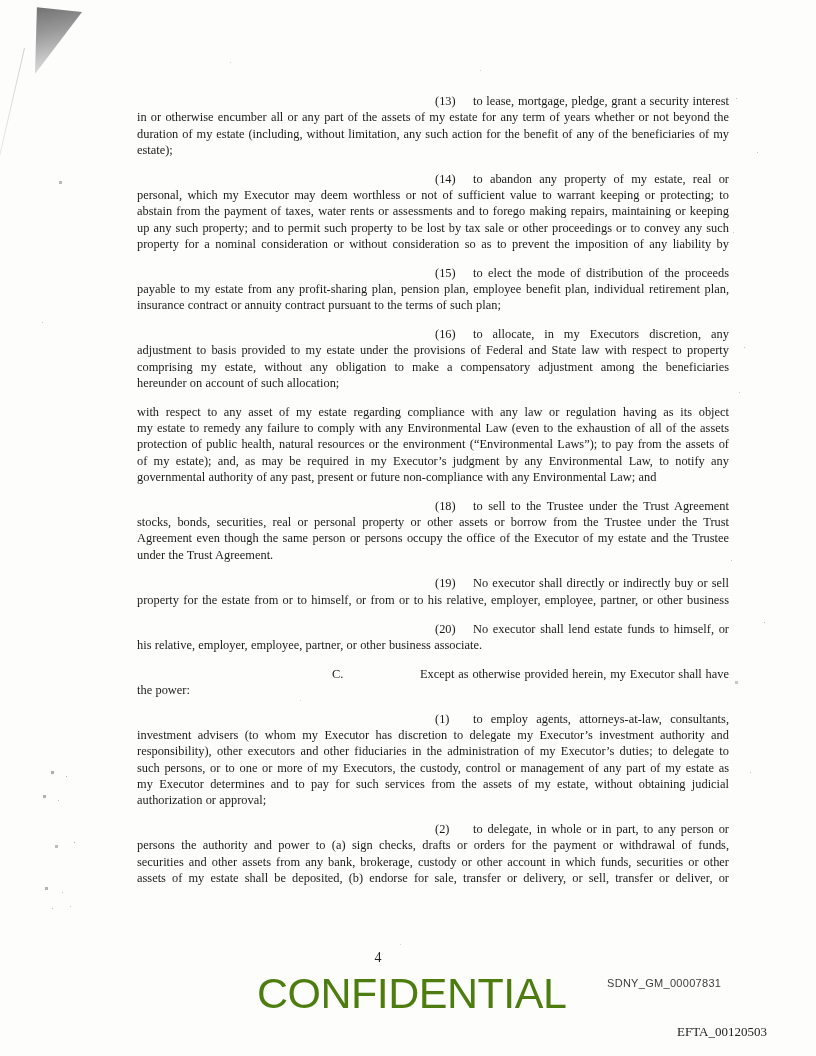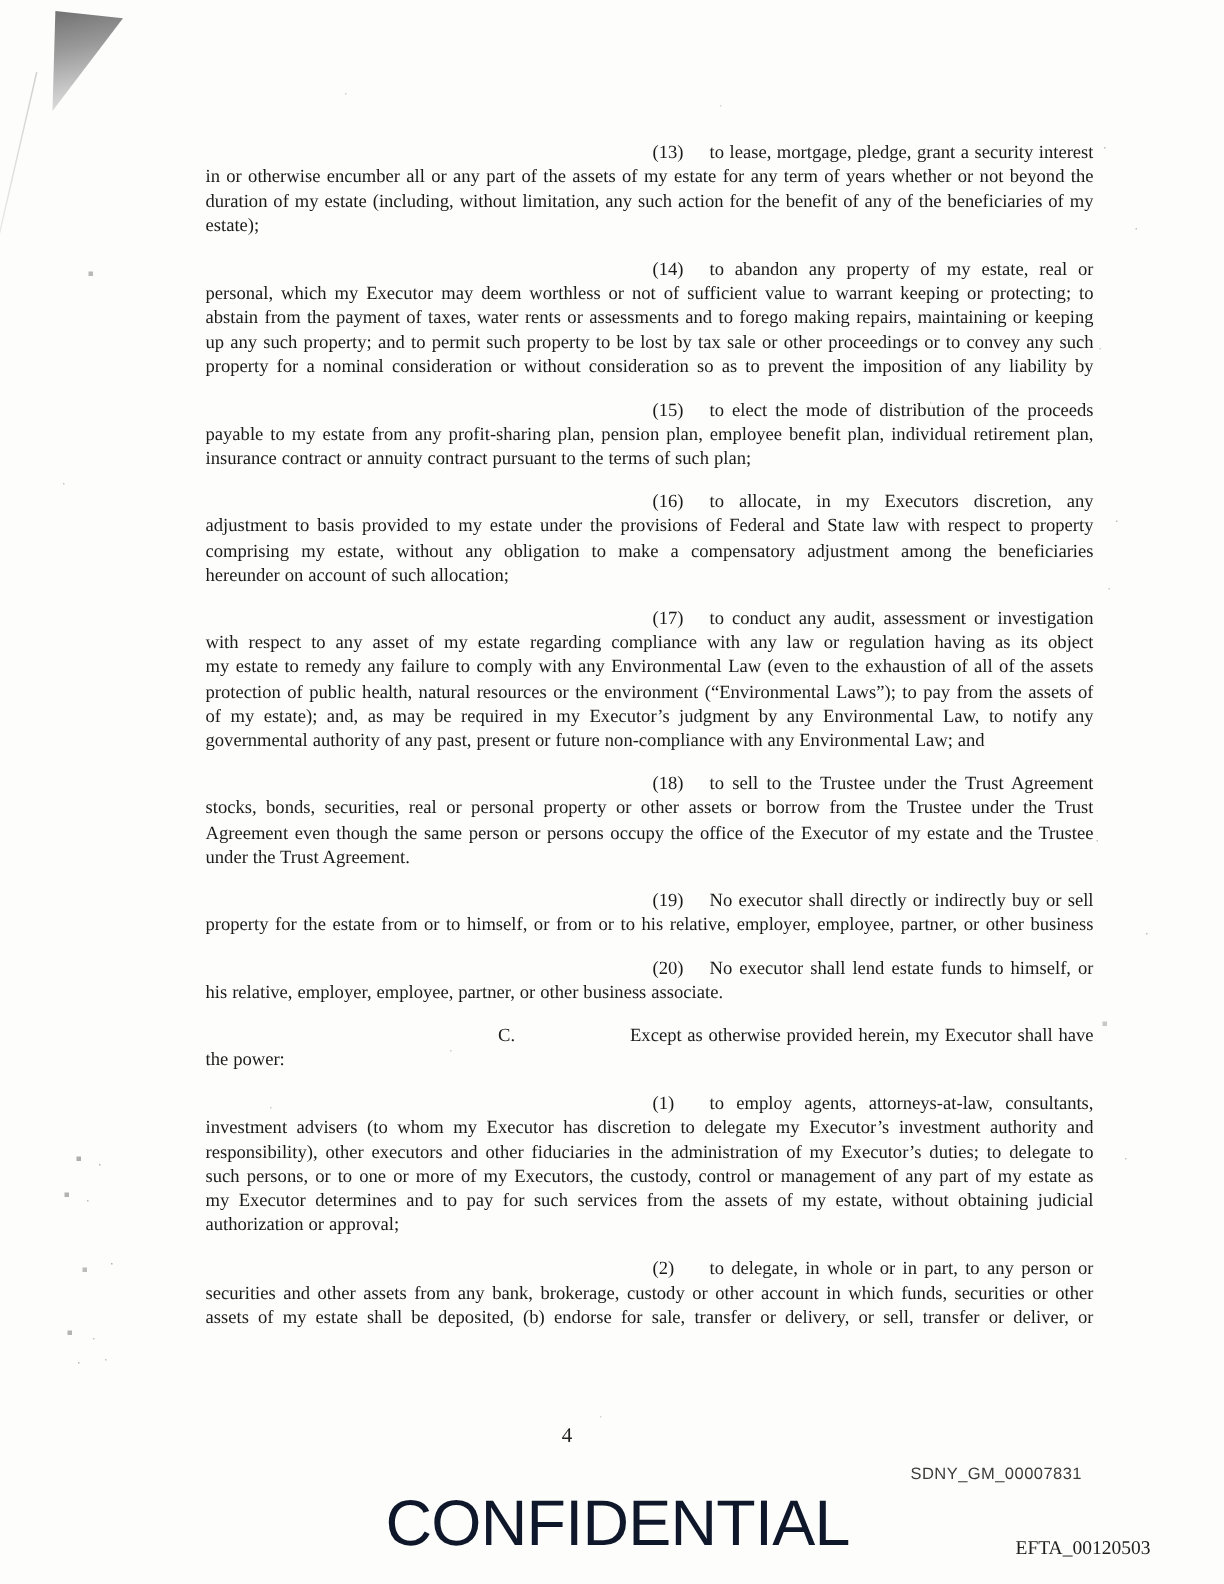--- a/index.html
+++ b/index.html
@@ -112,24 +112,20 @@
       <div class="para">
         <div class="line first">
           <span class="pnum">(16)</span>
           <span class="ftext">to allocate, in my Executors discretion, any</span>
         </div>
         <div class="line">adjustment to basis provided to my estate under the provisions of Federal and State law with respect to property</div>
         <div class="line">comprising my estate, without any obligation to make a compensatory adjustment among the beneficiaries</div>
         <div class="line last">hereunder on account of such allocation;</div>
       </div>
       <div class="para">
-        <div class="line first">
-          <span class="pnum">(17)</span>
-          <span class="ftext">to conduct any audit, assessment or investigation</span>
-        </div>
         <div class="line">with respect to any asset of my estate regarding compliance with any law or regulation having as its object</div>
         <div class="line">my estate to remedy any failure to comply with any Environmental Law (even to the exhaustion of all of the assets</div>
         <div class="line">protection of public health, natural resources or the environment (“Environmental Laws”); to pay from the assets of</div>
         <div class="line">of my estate); and, as may be required in my Executor’s judgment by any Environmental Law, to notify any</div>
         <div class="line last">governmental authority of any past, present or future non-compliance with any Environmental Law; and</div>
       </div>
       <div class="para">
         <div class="line first">
           <span class="pnum">(18)</span>
           <span class="ftext">to sell to the Trustee under the Trust Agreement any</span>
@@ -168,22 +164,23 @@
         <div class="line">responsibility), other executors and other fiduciaries in the administration of my Executor’s duties; to delegate to</div>
         <div class="line">such persons, or to one or more of my Executors, the custody, control or management of any part of my estate as</div>
         <div class="line">my Executor determines and to pay for such services from the assets of my estate, without obtaining judicial</div>
         <div class="line last">authorization or approval;</div>
       </div>
       <div class="para">
         <div class="line first">
           <span class="pnum">(2)</span>
           <span class="ftext">to delegate, in whole or in part, to any person or</span>
         </div>
+        <div class="line">persons the authority and power to (a) sign checks, drafts or orders for the payment or withdrawal of funds,</div>
         <div class="line">securities and other assets from any bank, brokerage, custody or other account in which funds, securities or other</div>
         <div class="line">assets of my estate shall be deposited, (b) endorse for sale, transfer or delivery, or sell, transfer or deliver, or</div>
       </div>
     </div>
 
   <div class="page-number">4</div>
-  <div class="stamp" style="color: #0f172a; margin-top: 23px;">CONFIDENTIAL</div>
+  <div class="stamp" style="color: #4d7c0f;">CONFIDENTIAL</div>
   <div class="bates-top">SDNY_GM_00007831</div>
   <div class="bates-bottom">EFTA_00120503</div>
 </div>
 
 </body></html>

